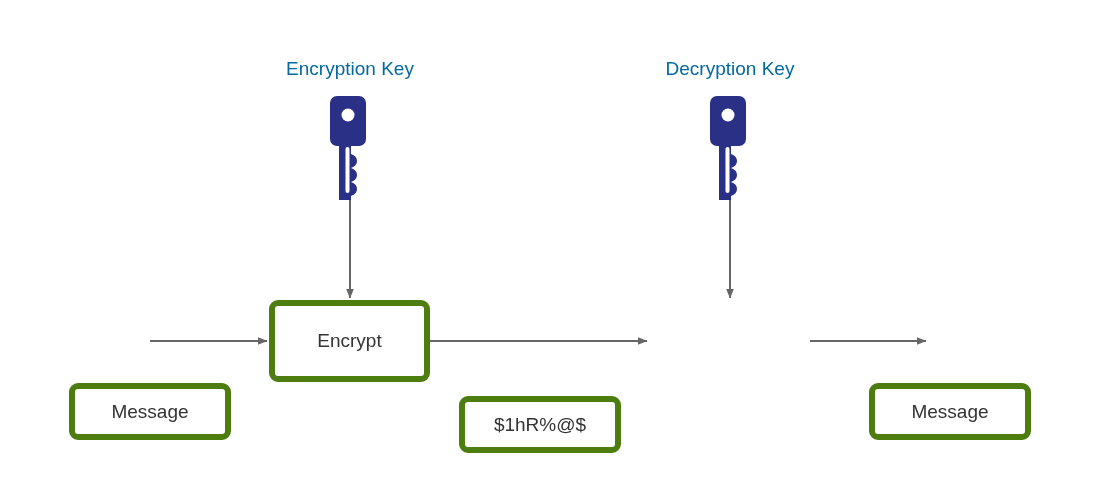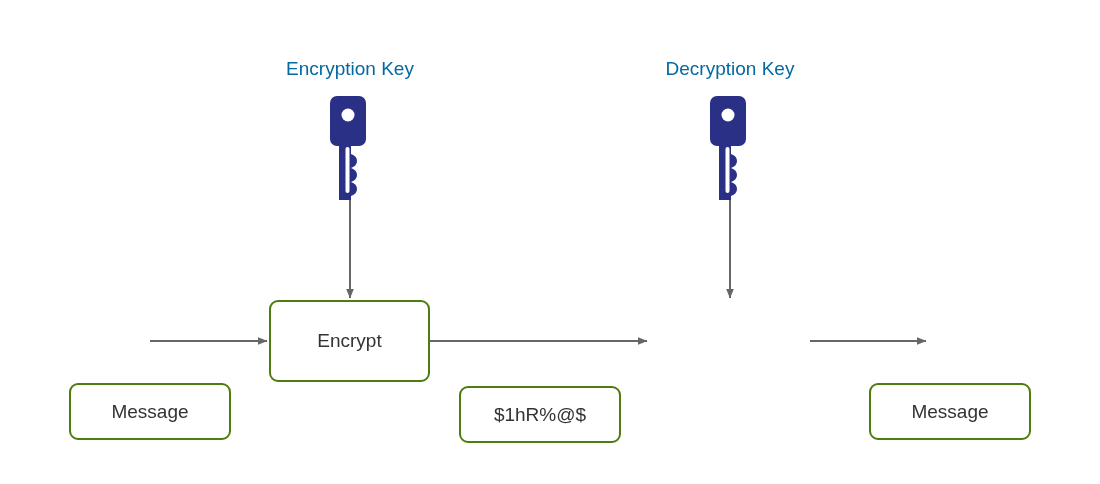--- a/index.html
+++ b/index.html
@@ -26,21 +26,21 @@
     color: #0369a1;
     font-size: 19px;
     line-height: 1;
     white-space: nowrap;
     text-align: center;
   }
   .node-box {
     position: absolute;
     box-sizing: border-box;
     background: #ffffff;
-    border: 2px solid #4d7c0f;
+    border: 6px solid #4d7c0f;
     border-radius: 9px;
     display: flex;
     align-items: center;
     justify-content: center;
     color: #333333;
     font-size: 19px;
     white-space: nowrap;
   }
   .key-icon {
     position: absolute;
@@ -99,17 +99,17 @@
       <circle cx="18" cy="19" r="6.5" fill="#ffffff"></circle>
       <rect x="15.5" y="51" width="4" height="46" rx="2" fill="#ffffff"></rect>
     </svg>
   </div>
 
   <div class="node-box" style="left:269px; top:300px; width:161px; height:82px;">Encrypt</div>
 
 
   <div class="node-box" style="left:69px; top:383px; width:162px; height:57px;">Message</div>
 
-  <div class="node-box" style="left:459px; top:386px; width:162px; height:57px;">$1hR%@$</div>
+  <div class="node-box" style="left:459px; top:396px; width:162px; height:57px;">$1hR%@$</div>
 
   <div class="node-box" style="left:869px; top:383px; width:162px; height:57px;">Message</div>
 
 </div>
 
 </body></html>

